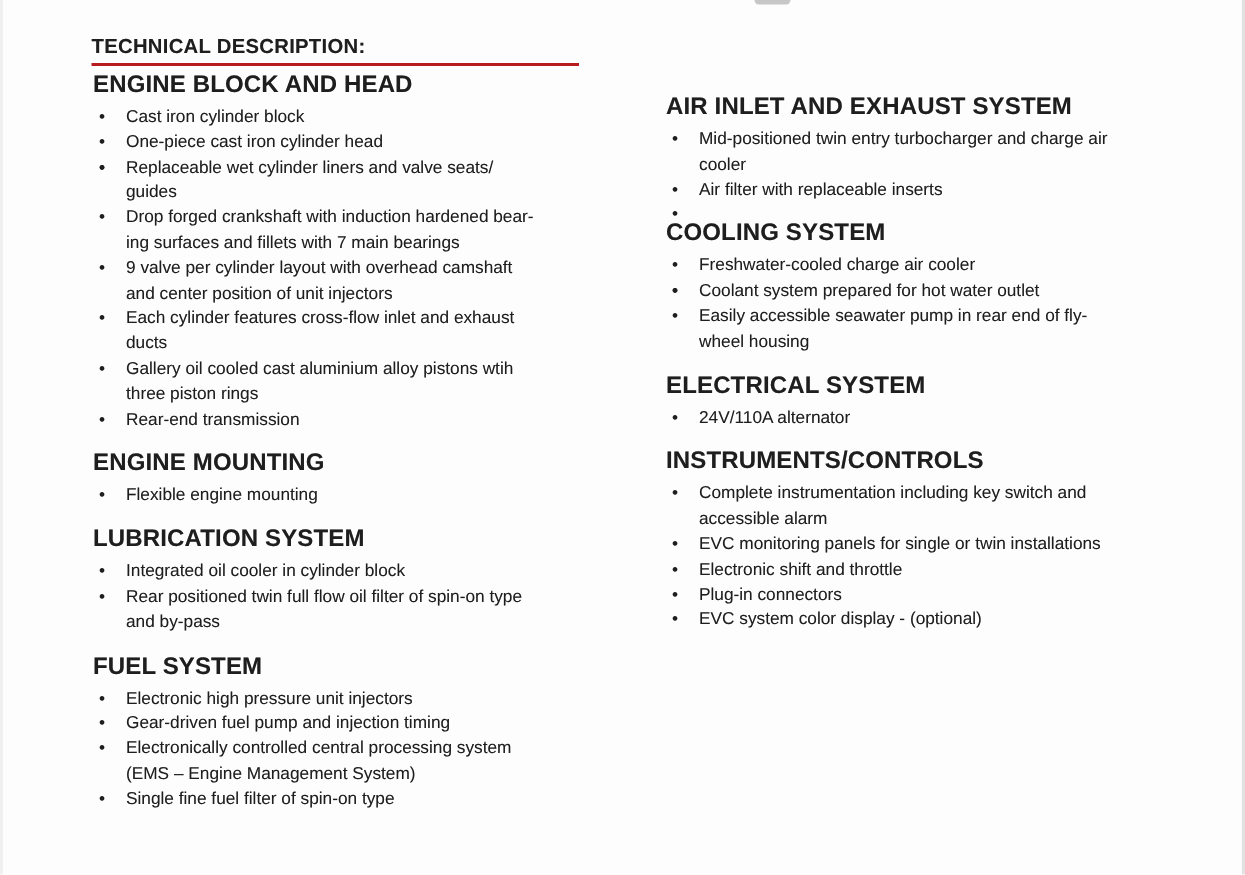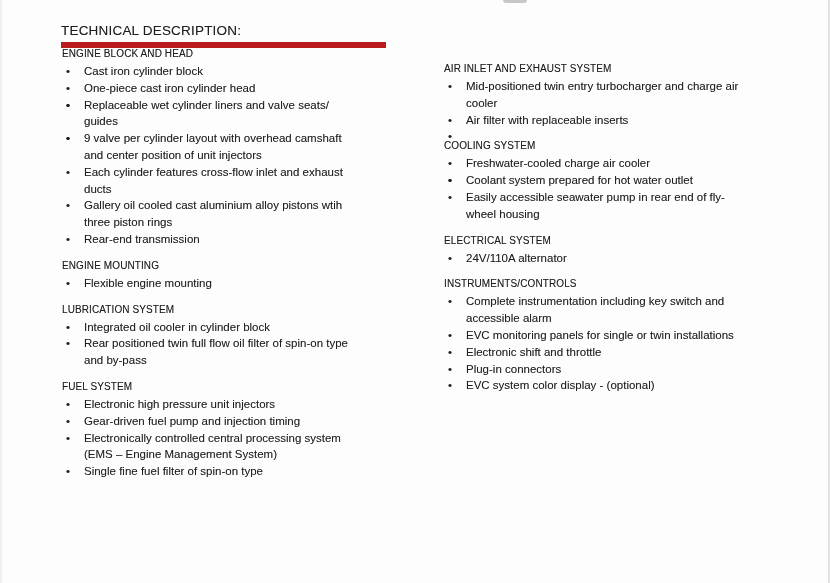--- a/index.html
+++ b/index.html
@@ -32,36 +32,36 @@
     background: #9a9a9a;
     opacity: 0.55;
     border-radius: 0 0 4px 4px;
   }
   .doc-title {
     position: absolute;
     left: 61px;
     top: 14px;
     width: 325px;
     font-size: 13.5px;
-    font-weight: normal;
+    font-weight: bold;
     letter-spacing: 0.2px;
     padding-bottom: 4px;
-    border-bottom: 6px solid #b91c1c;
+    border-bottom: 2px solid #b91c1c;
     text-shadow: 0 0 0.4px rgba(0,0,0,0.35);
   }
   .col {
     position: absolute;
     width: 336px;
   }
   .col-left  { left: 62px;  top: 48px; }
   .col-right { left: 444px; top: 63px; }
   .spec-section { margin-bottom: 12px; }
   .spec-section h2 {
-    font-size: 10px;
-    font-weight: normal;
+    font-size: 16px;
+    font-weight: bold;
     margin: 0 0 4px 0;
     letter-spacing: 0.1px;
     text-shadow: 0 0 0.4px rgba(0,0,0,0.35);
   }
   .item {
     position: relative;
     padding-left: 22px;
     font-size: 11.5px;
     line-height: 16.8px;
     text-shadow: 0 0 0.3px rgba(0,0,0,0.3);
@@ -85,21 +85,22 @@
 <h1 class="doc-title">TECHNICAL DESCRIPTION:</h1>
 
 <div class="col col-left" id="col-left">
     <section class="spec-section">
       <h2>ENGINE BLOCK AND HEAD</h2>
       <div class="item"><span class="bullet">•</span><span class="txt">Cast iron cylinder block</span></div>
       <div class="item"><span class="bullet">•</span><span class="txt">One-piece cast iron cylinder head</span></div>
       <div class="item"><span class="bullet">•</span></div>
       <div class="item"><span class="bullet">•</span><span class="txt">Replaceable wet cylinder liners and valve seats/
 guides</span></div>
-      <div class="item"><span class="bullet">•</span></div>
+      <div class="item"><span class="bullet">•</span><span class="txt">Drop forged crankshaft with induction hardened bear-
+ing surfaces and fillets with 7 main bearings</span></div>
       <div class="item"><span class="bullet">•</span><span class="txt">9 valve per cylinder layout with overhead camshaft
 and center position of unit injectors</span></div>
       <div class="item"><span class="bullet">•</span><span class="txt">Each cylinder features cross-flow inlet and exhaust
 ducts</span></div>
       <div class="item"><span class="bullet">•</span><span class="txt">Gallery oil cooled cast aluminium alloy pistons wtih
 three piston rings</span></div>
       <div class="item"><span class="bullet">•</span><span class="txt">Rear-end transmission</span></div>
     </section>
     <section class="spec-section">
       <h2>ENGINE MOUNTING</h2>

